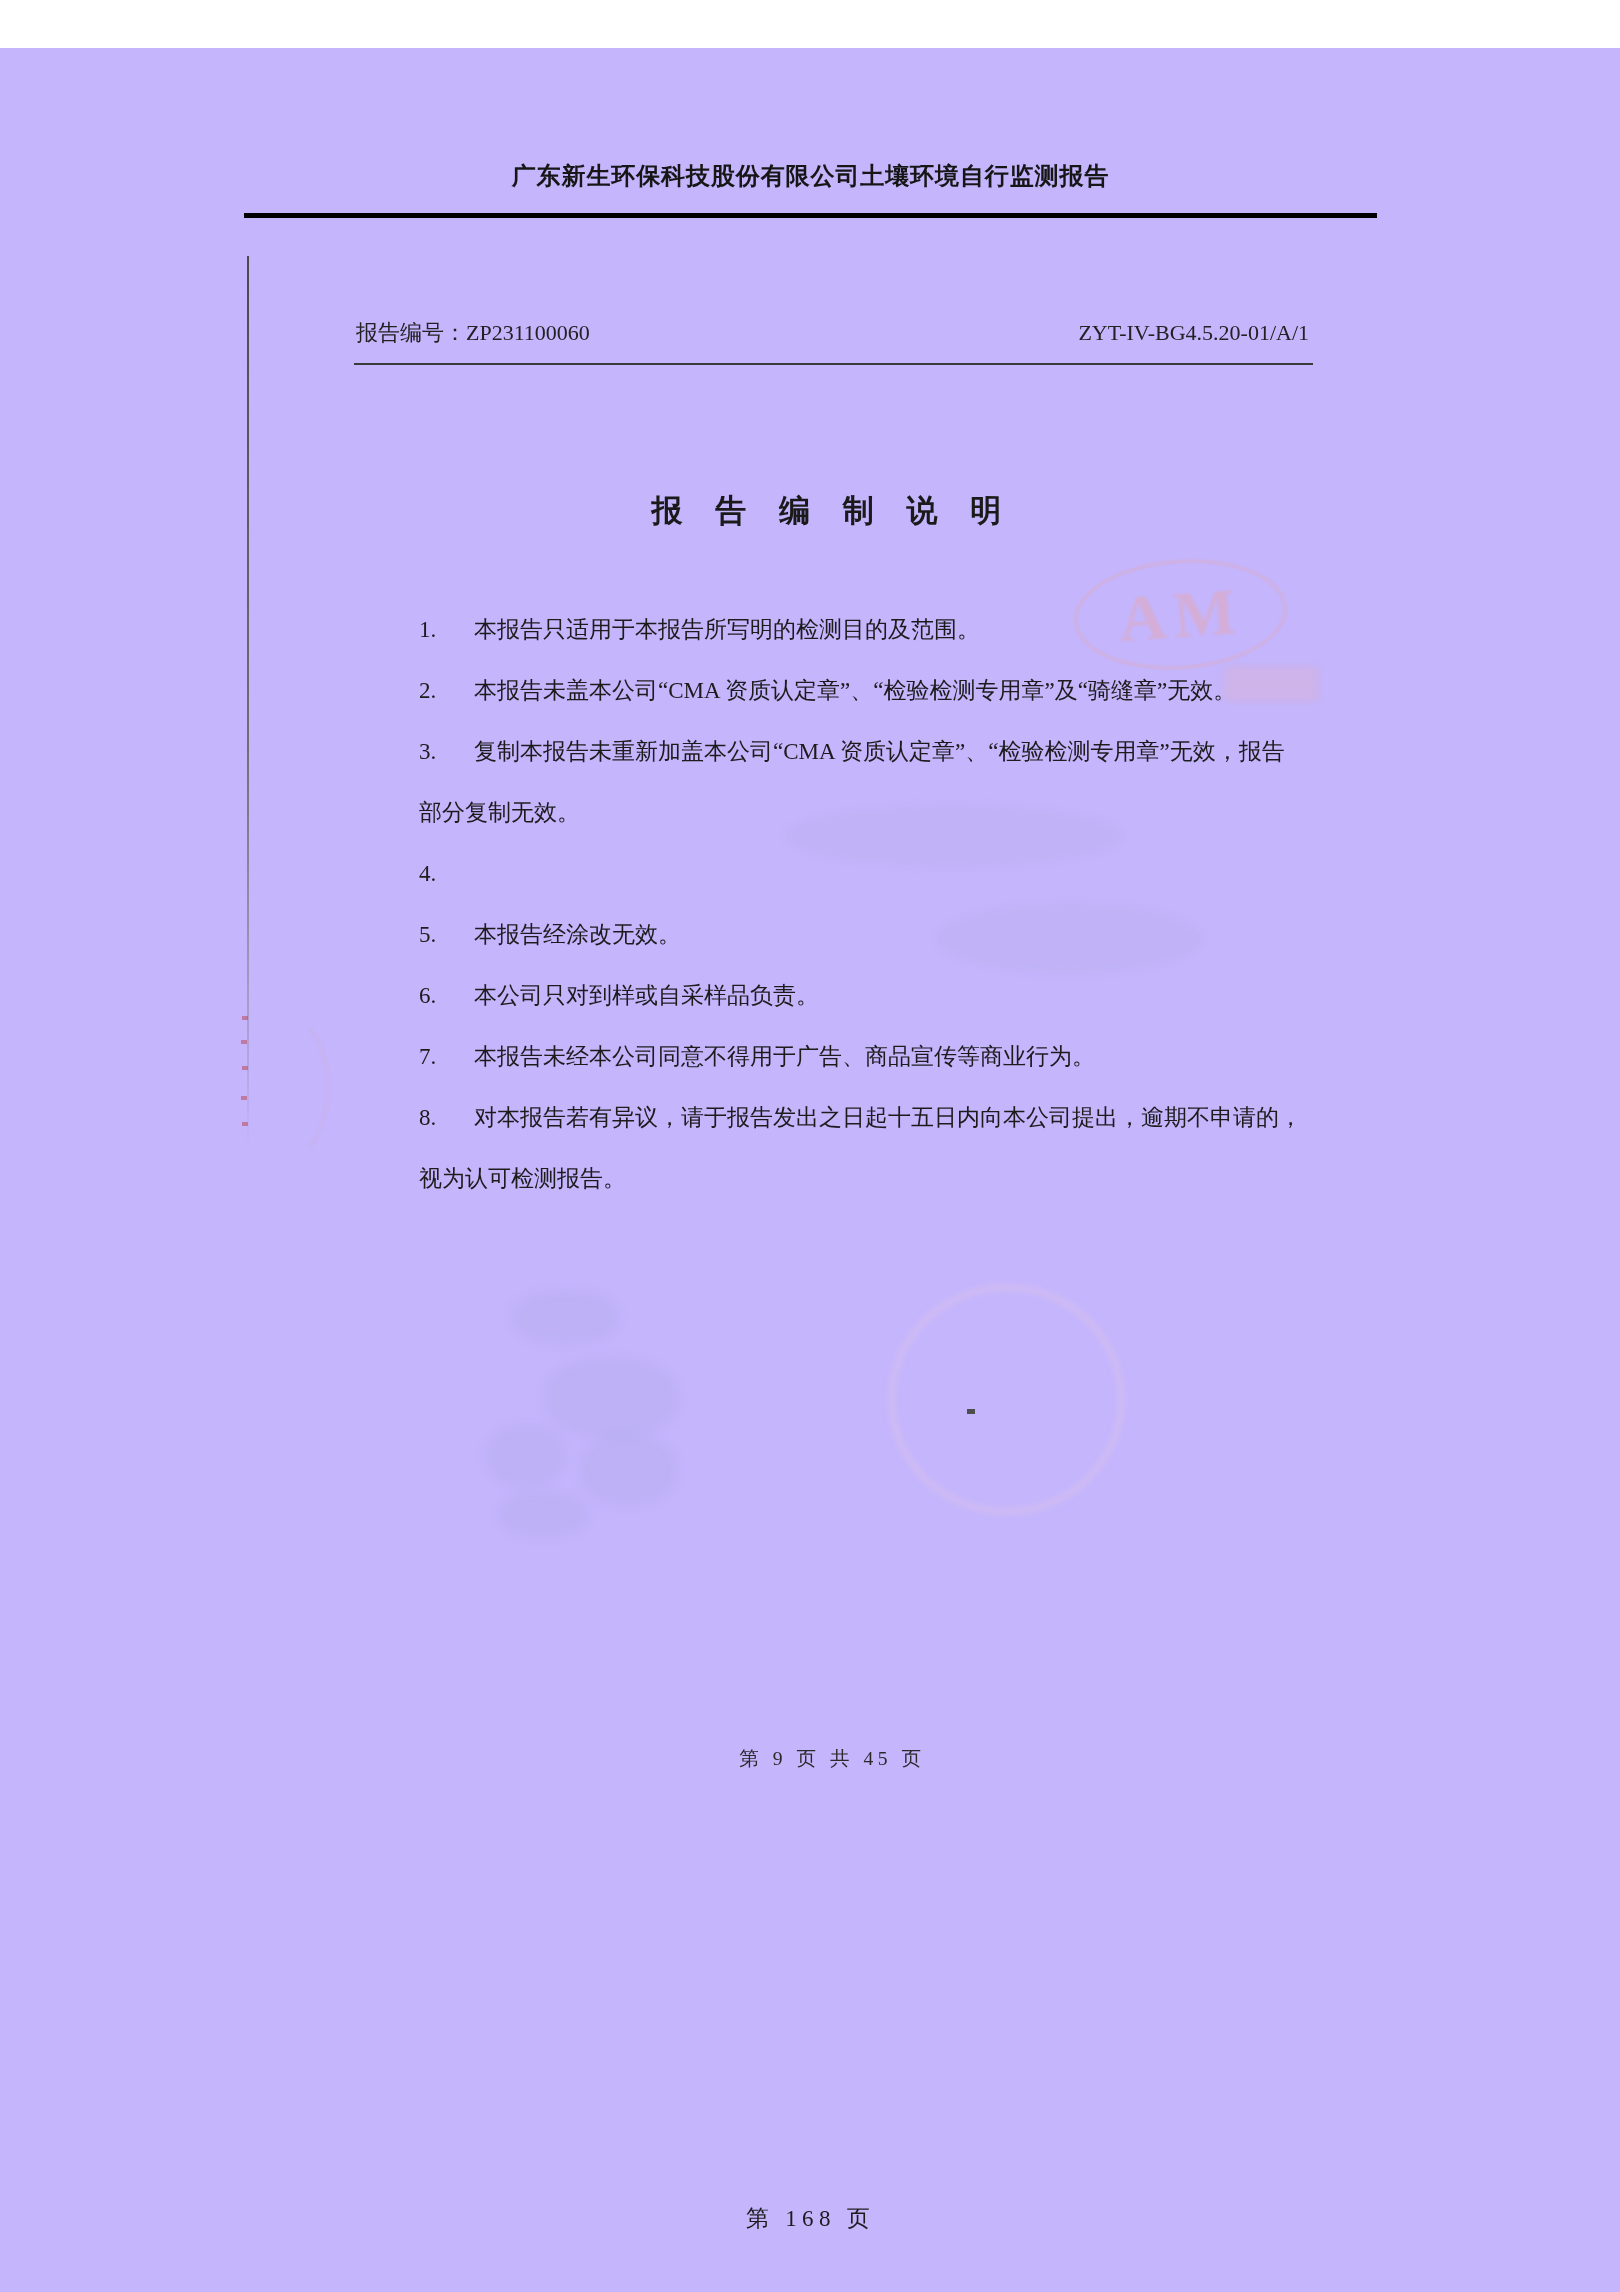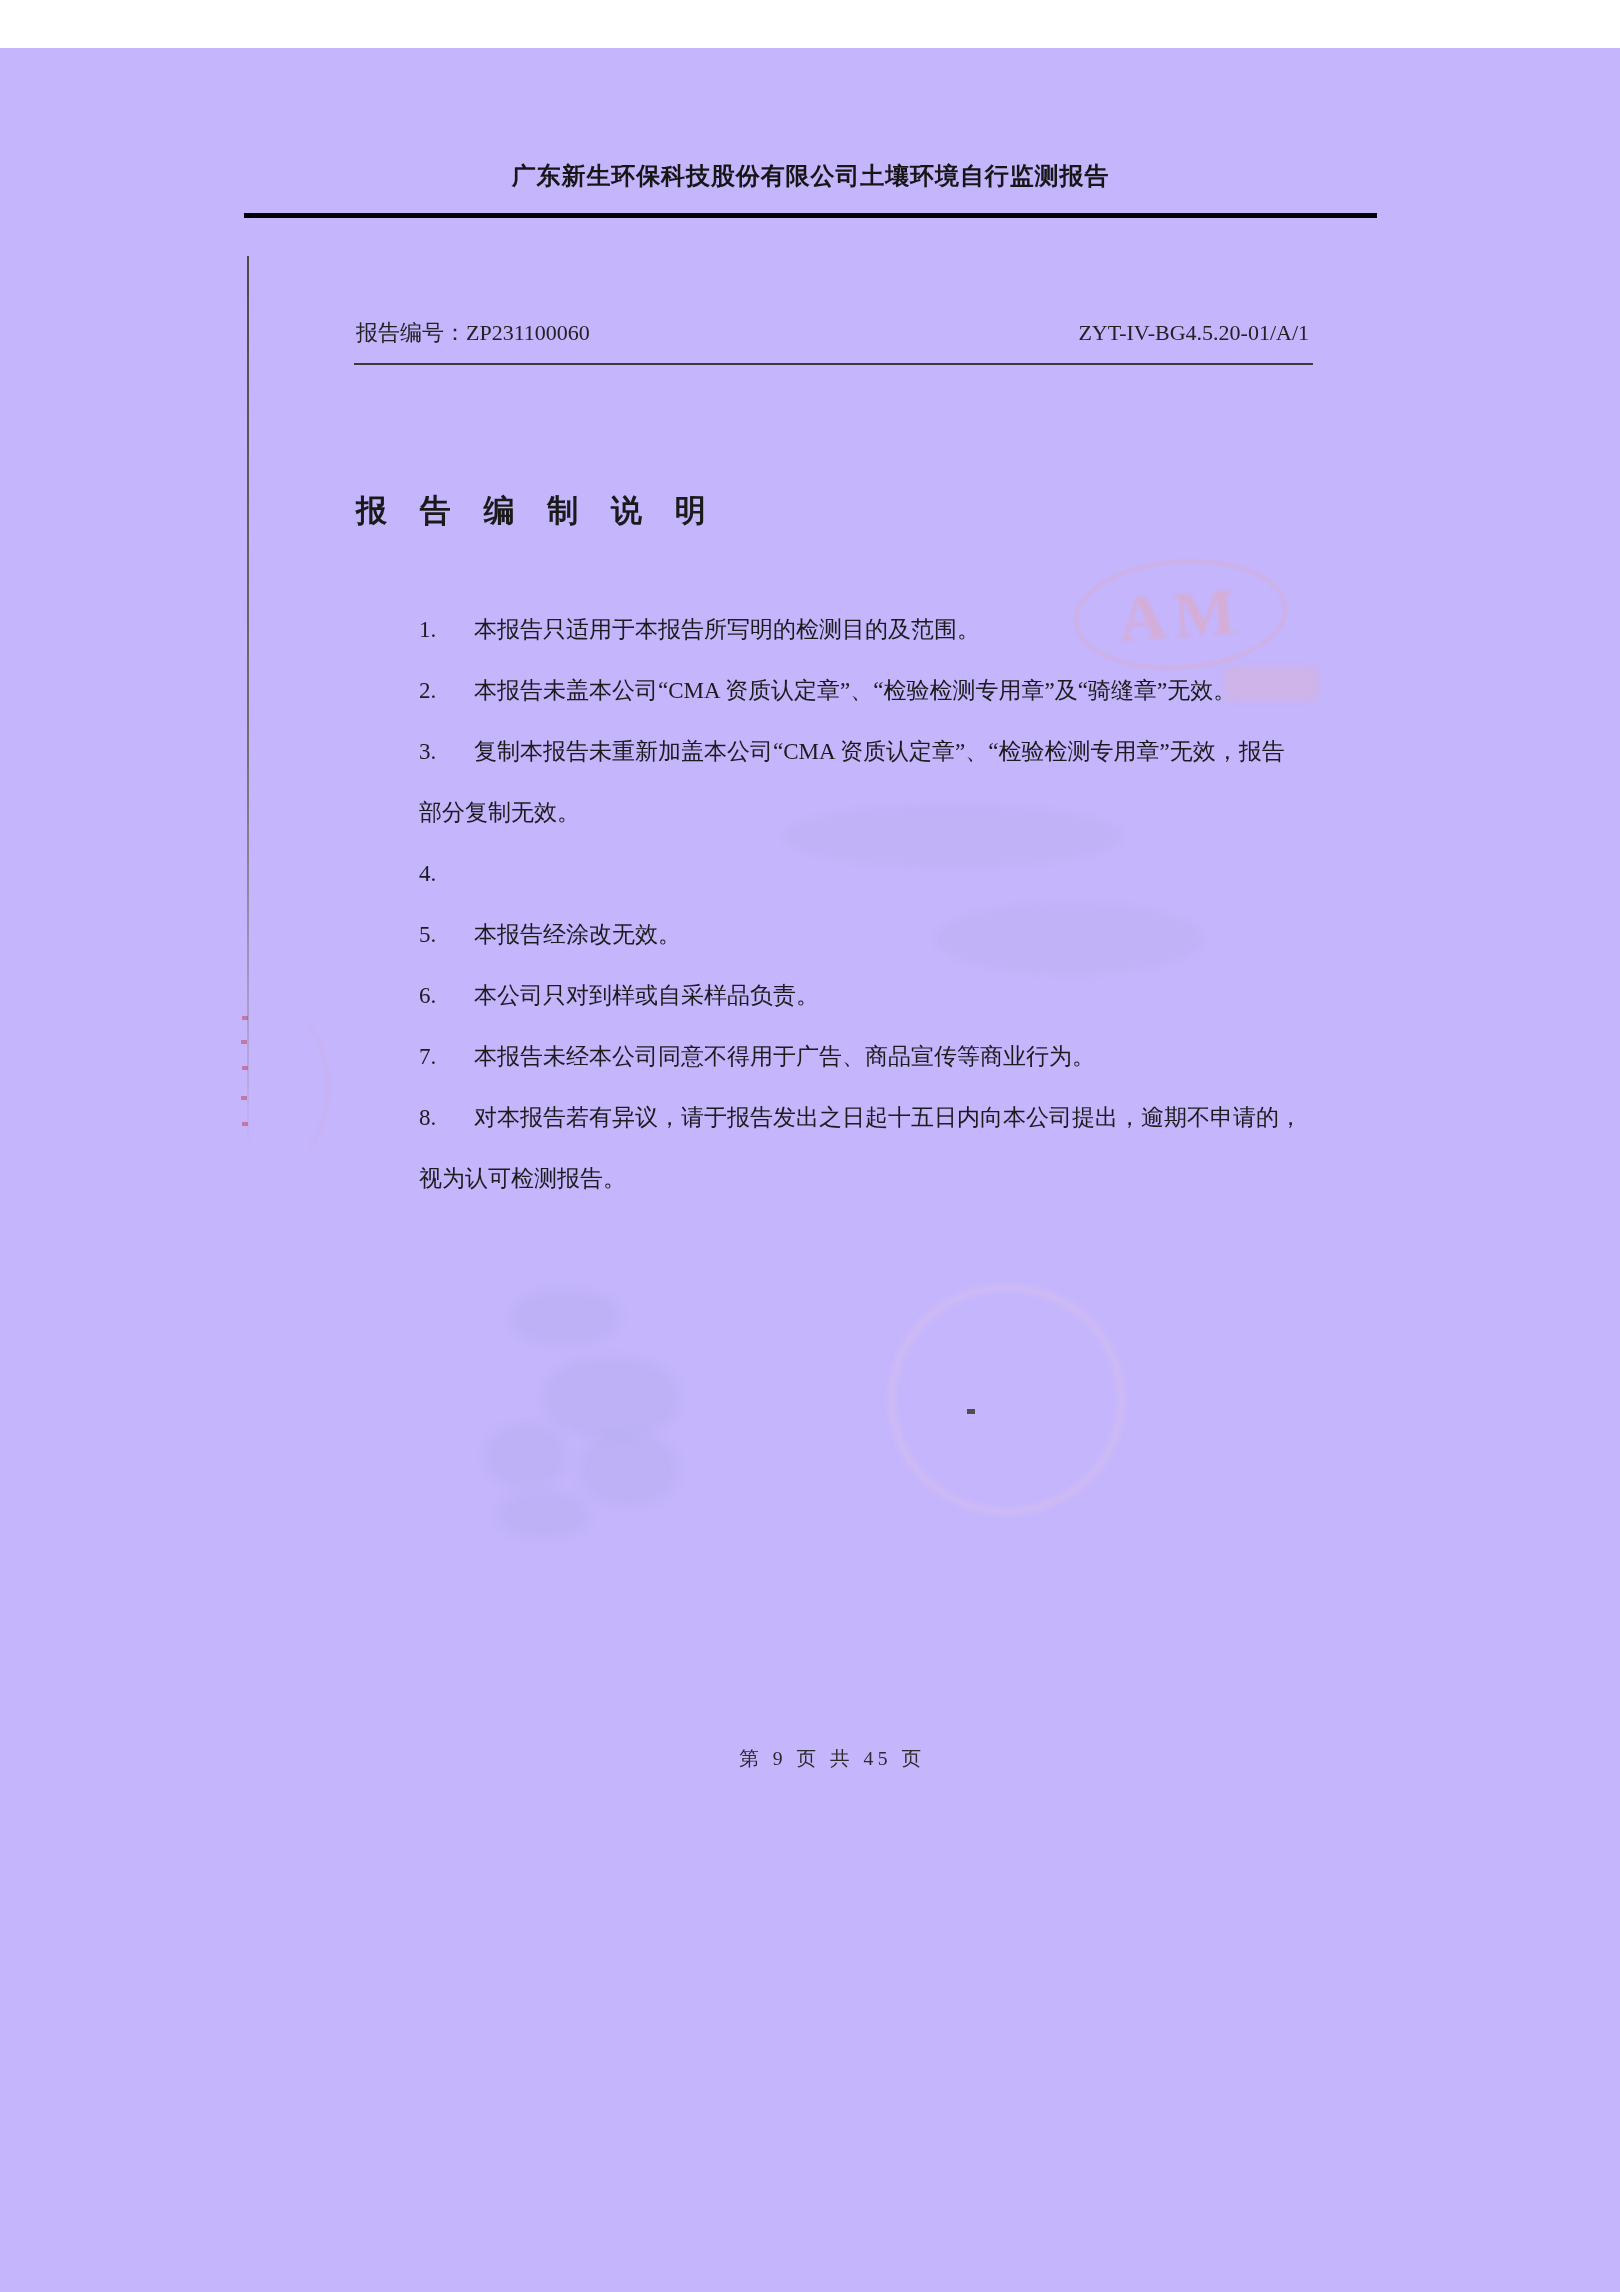--- a/index.html
+++ b/index.html
@@ -34,20 +34,21 @@
     display:flex;justify-content:space-between;align-items:baseline;
     font-size:22px;color:#222222;
   }
   .meta-rule{
     position:absolute;top:315px;left:354px;width:959px;height:1.8px;
     background:#3a3a3a;
   }
   
   .section-title{
     position:absolute;top:442px;left:356px;width:953px;
+    text-align:center;
     font-size:31px;font-weight:700;letter-spacing:12.5px;
     color:#1a1a1a;
   }
   
   .statements{
     position:absolute;top:567px;left:419px;width:900px;
   }
   .line{
     display:flex;align-items:flex-start;
     height:61px;
@@ -171,20 +172,21 @@
       <div class="line">
         <span class="num">8.</span>
         <span class="txt">对本报告若有异议，请于报告发出之日起十五日内向本公司提出，逾期不申请的，</span>
       </div>
       <div class="line">
         <span class="txt">视为认可检测报告。</span>
       </div>
     </div>
 
   <div class="inner-footer">第 9 页 共 45 页</div>
+  <div class="outer-footer">第 168 页</div>
 
   <div class="stamp-oval">
     <span class="letters">AM</span>
   </div>
   <div class="stamp-frag"></div>
   <div class="stamp-circle"></div>
   <div class="stamp-dot"></div>
   <div class="stamp-arc"></div>
   <div class="red-tick" style="top:968px;left:242px;"></div>
   <div class="red-tick" style="top:992px;left:241px;"></div>

